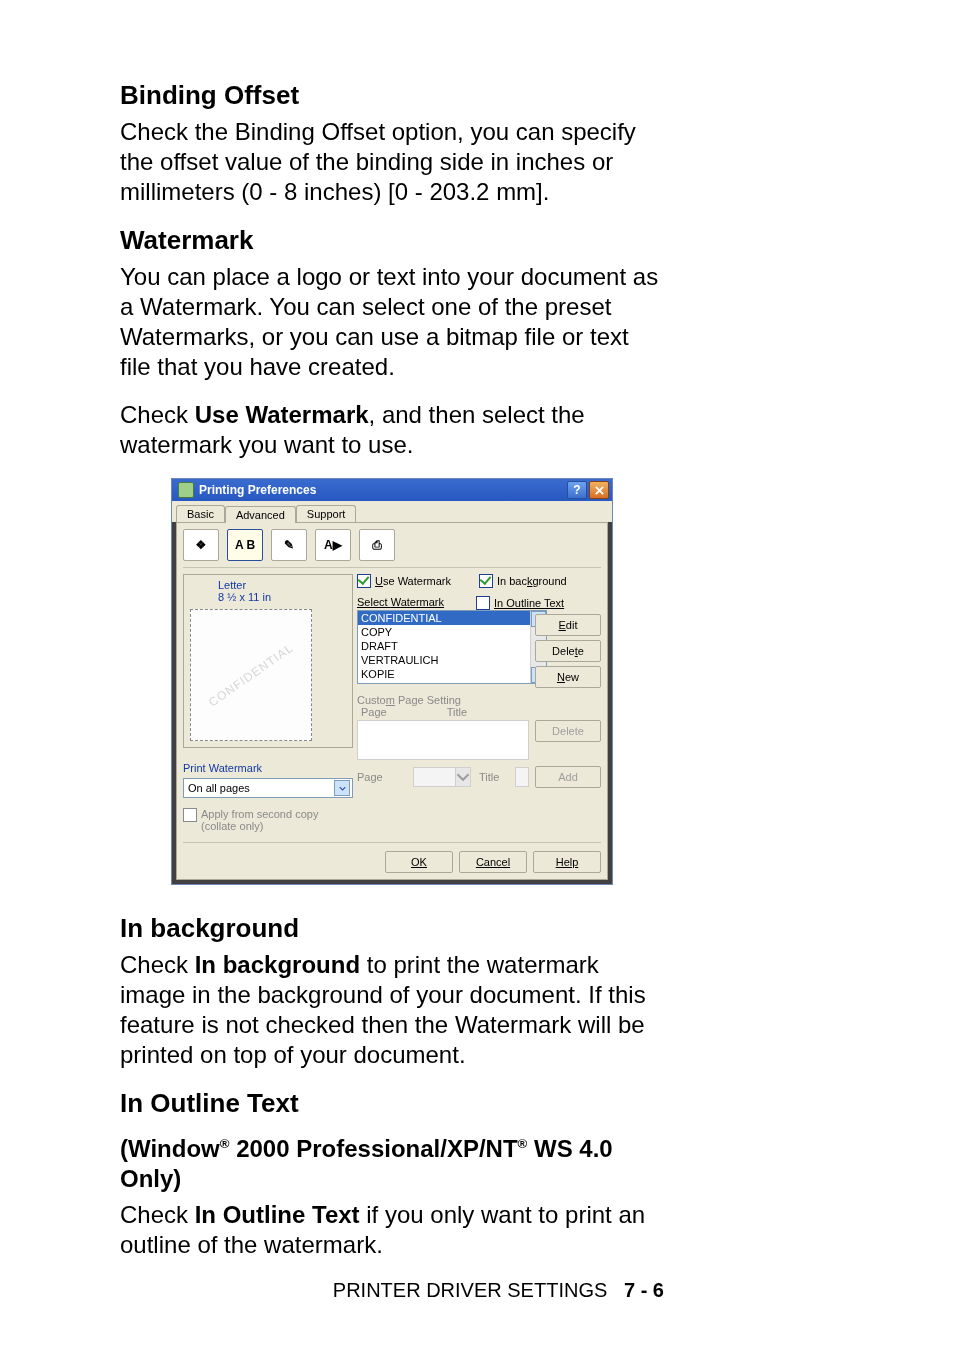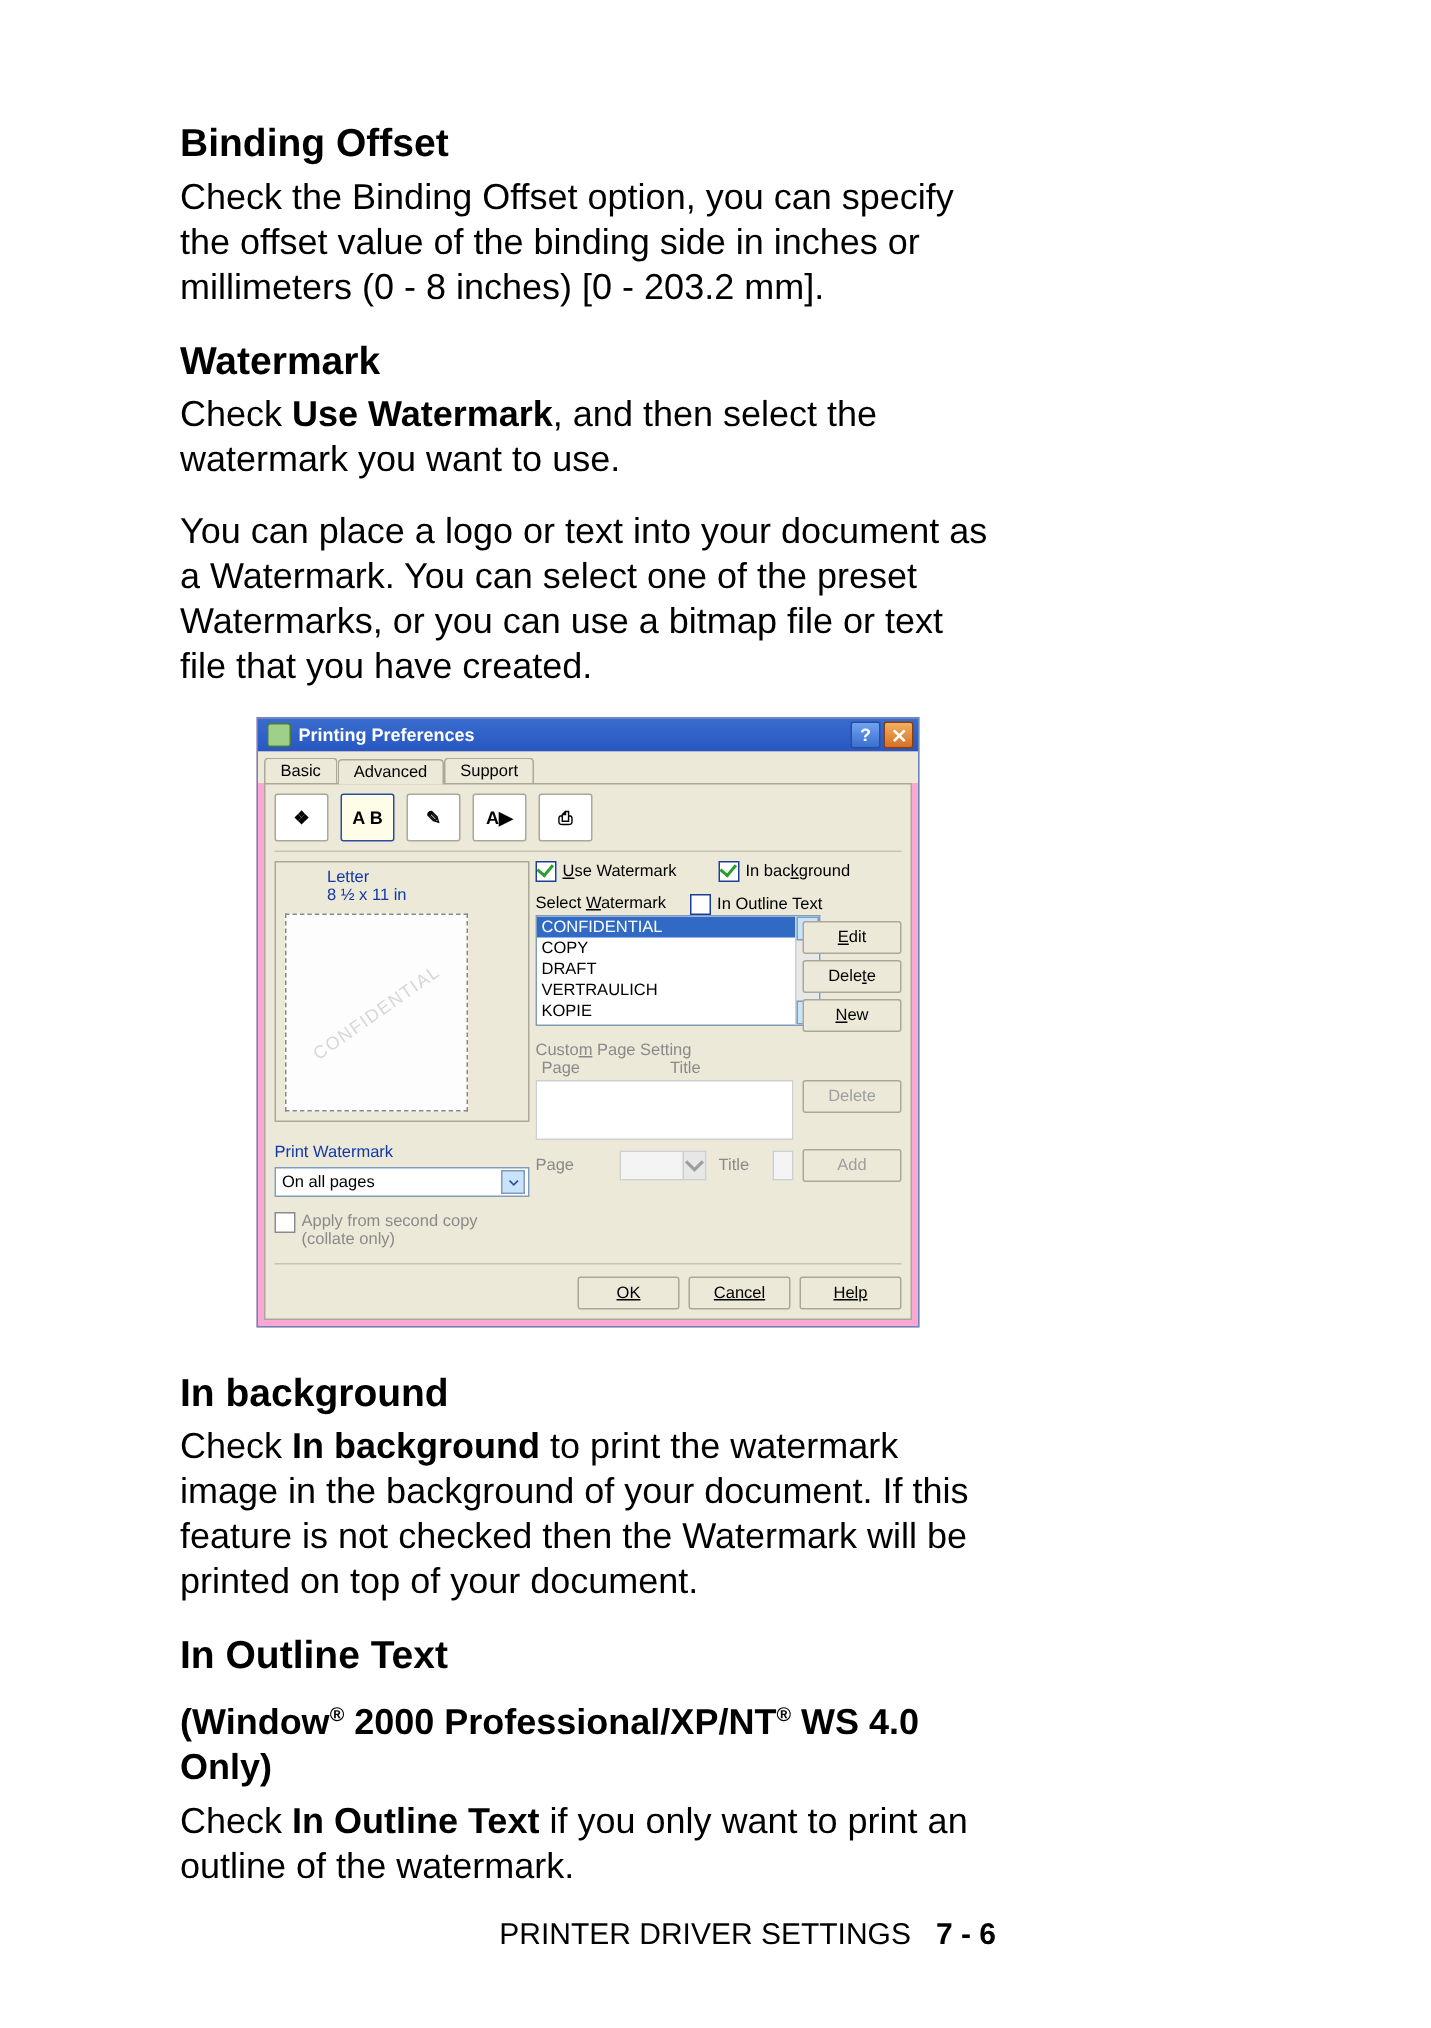--- a/index.html
+++ b/index.html
@@ -38,21 +38,21 @@
   .footer .pg { font-weight: bold; }
 
   
   .dialog {
     width: 440px;
     margin: 18px auto 28px auto;
     border: 1px solid #6e86b6;
     font-family: Tahoma, Arial, sans-serif;
     font-size: 11px;
     color: #000;
-    background: #f9a8d4;
+    background: #404040;
   }
   .titlebar {
     height: 22px;
     background: linear-gradient(#3a6ccf, #2757c1);
     display: flex;
     align-items: center;
     padding: 0 3px 0 6px;
     color: #fff;
     font-weight: bold;
     font-size: 12px;
@@ -194,24 +194,24 @@
 </style>
 </head>
 <body>
 
 <div class="page">
 
   <h2 class="section">Binding Offset</h2>
   <p class="body">Check the Binding Offset option, you can specify the offset value of the binding side in inches or millimeters (0 - 8 inches) [0 - 203.2 mm].</p>
 
   <h2 class="section">Watermark</h2>
+  <p class="body">You can place a logo or text into your document as a Watermark. You can select one of the preset Watermarks, or you can use a bitmap file or text file that you have created.</p>
   <p class="body">
     <span>Check </span><span class="bold">Use Watermark</span><span>, and then select the watermark you want to use.</span>
   </p>
-  <p class="body">You can place a logo or text into your document as a Watermark. You can select one of the preset Watermarks, or you can use a bitmap file or text file that you have created.</p>
 
   <div class="dialog">
     <div class="titlebar">
       <div class="printer-glyph"></div>
       <div class="title">Printing Preferences</div>
       <div class="tb-buttons">
         <div class="tb-btn help">
             <span class="qm">?</span>
           </div>
         <div class="tb-btn">
@@ -278,21 +278,21 @@
           <div class="row-top">
             <label class="chk2 checked">
               <span class="chkbox"></span>
               <span><span class="u">U</span>se Watermark</span>
             </label>
             <label class="chk2 checked">
               <span class="chkbox"></span>
               <span>In bac<span class="u">k</span>ground</span>
             </label>
           </div>
-          <div style="display:flex;gap:16px;">
+          <div style="display:flex;gap:32px;text-decoration:underline;">
             <div class="sel-label">Select <span class="u">W</span>atermark</div>
             <label class="chk2" style="margin-top:6px;">
               <span class="chkbox"></span>
               <span>In Outline Text</span>
             </label>
           </div>
 
           <div style="display:flex;">
             <div class="listbox">
               <div class="listitems">

